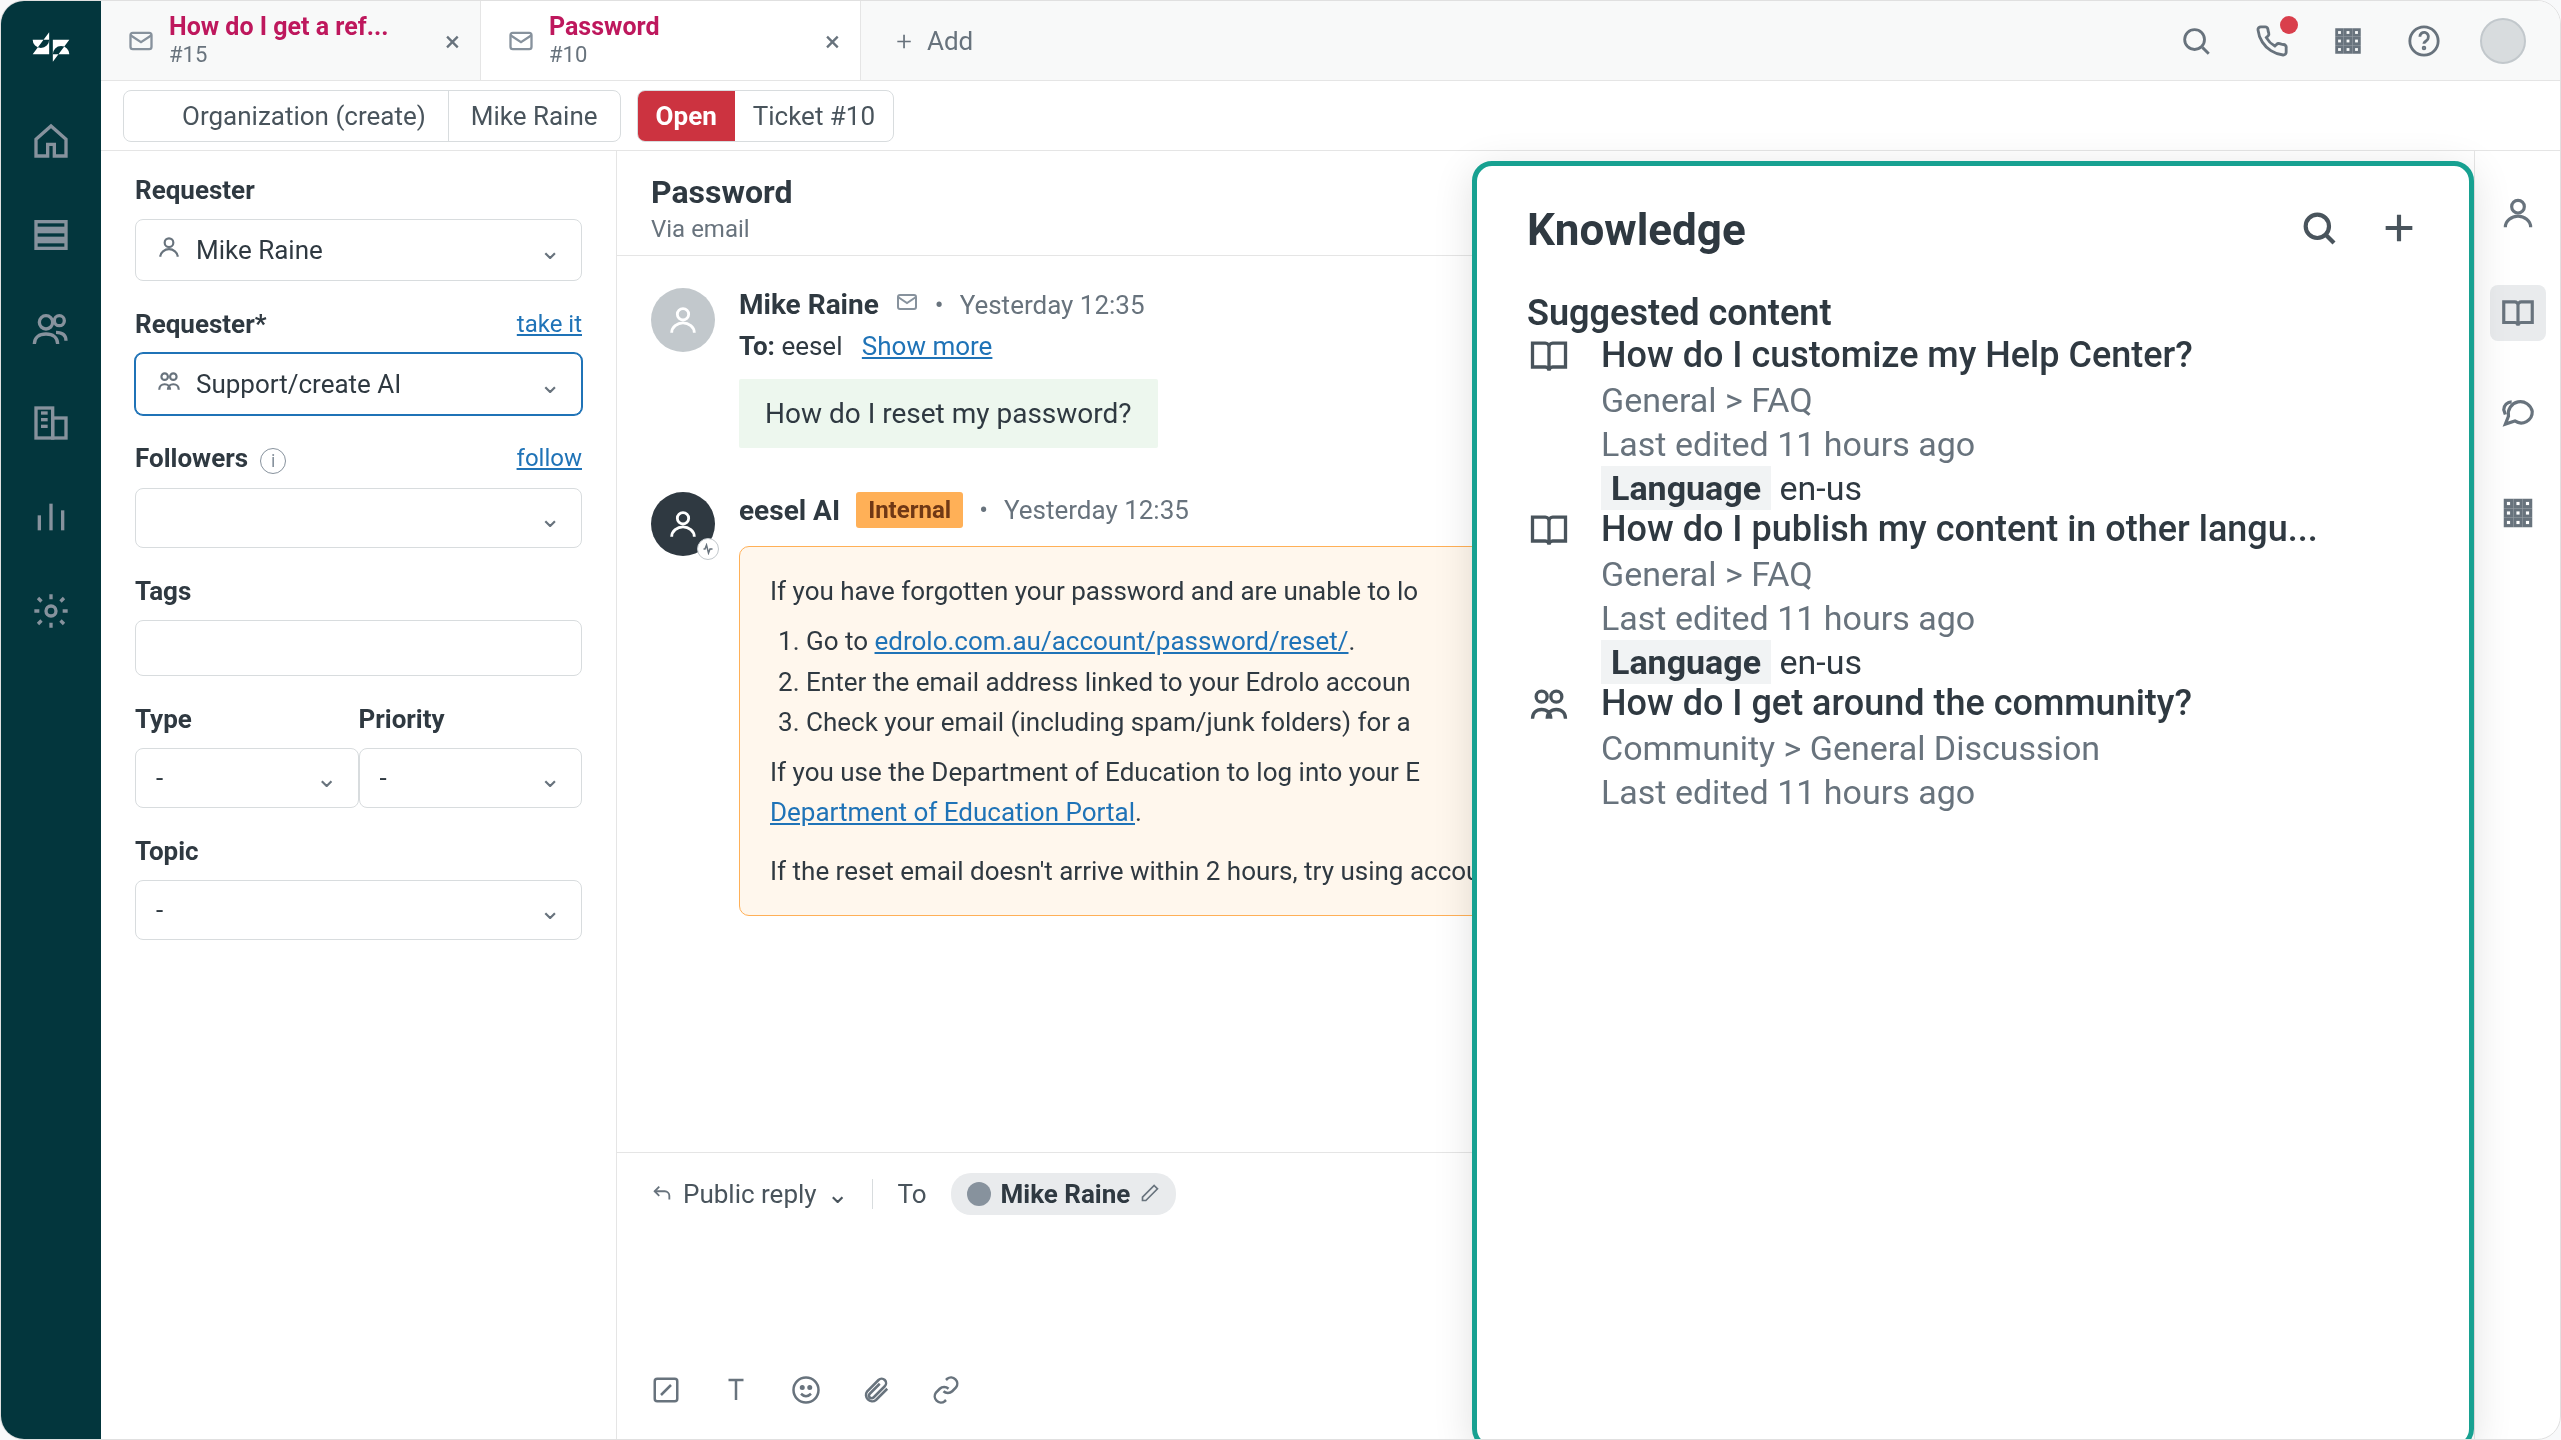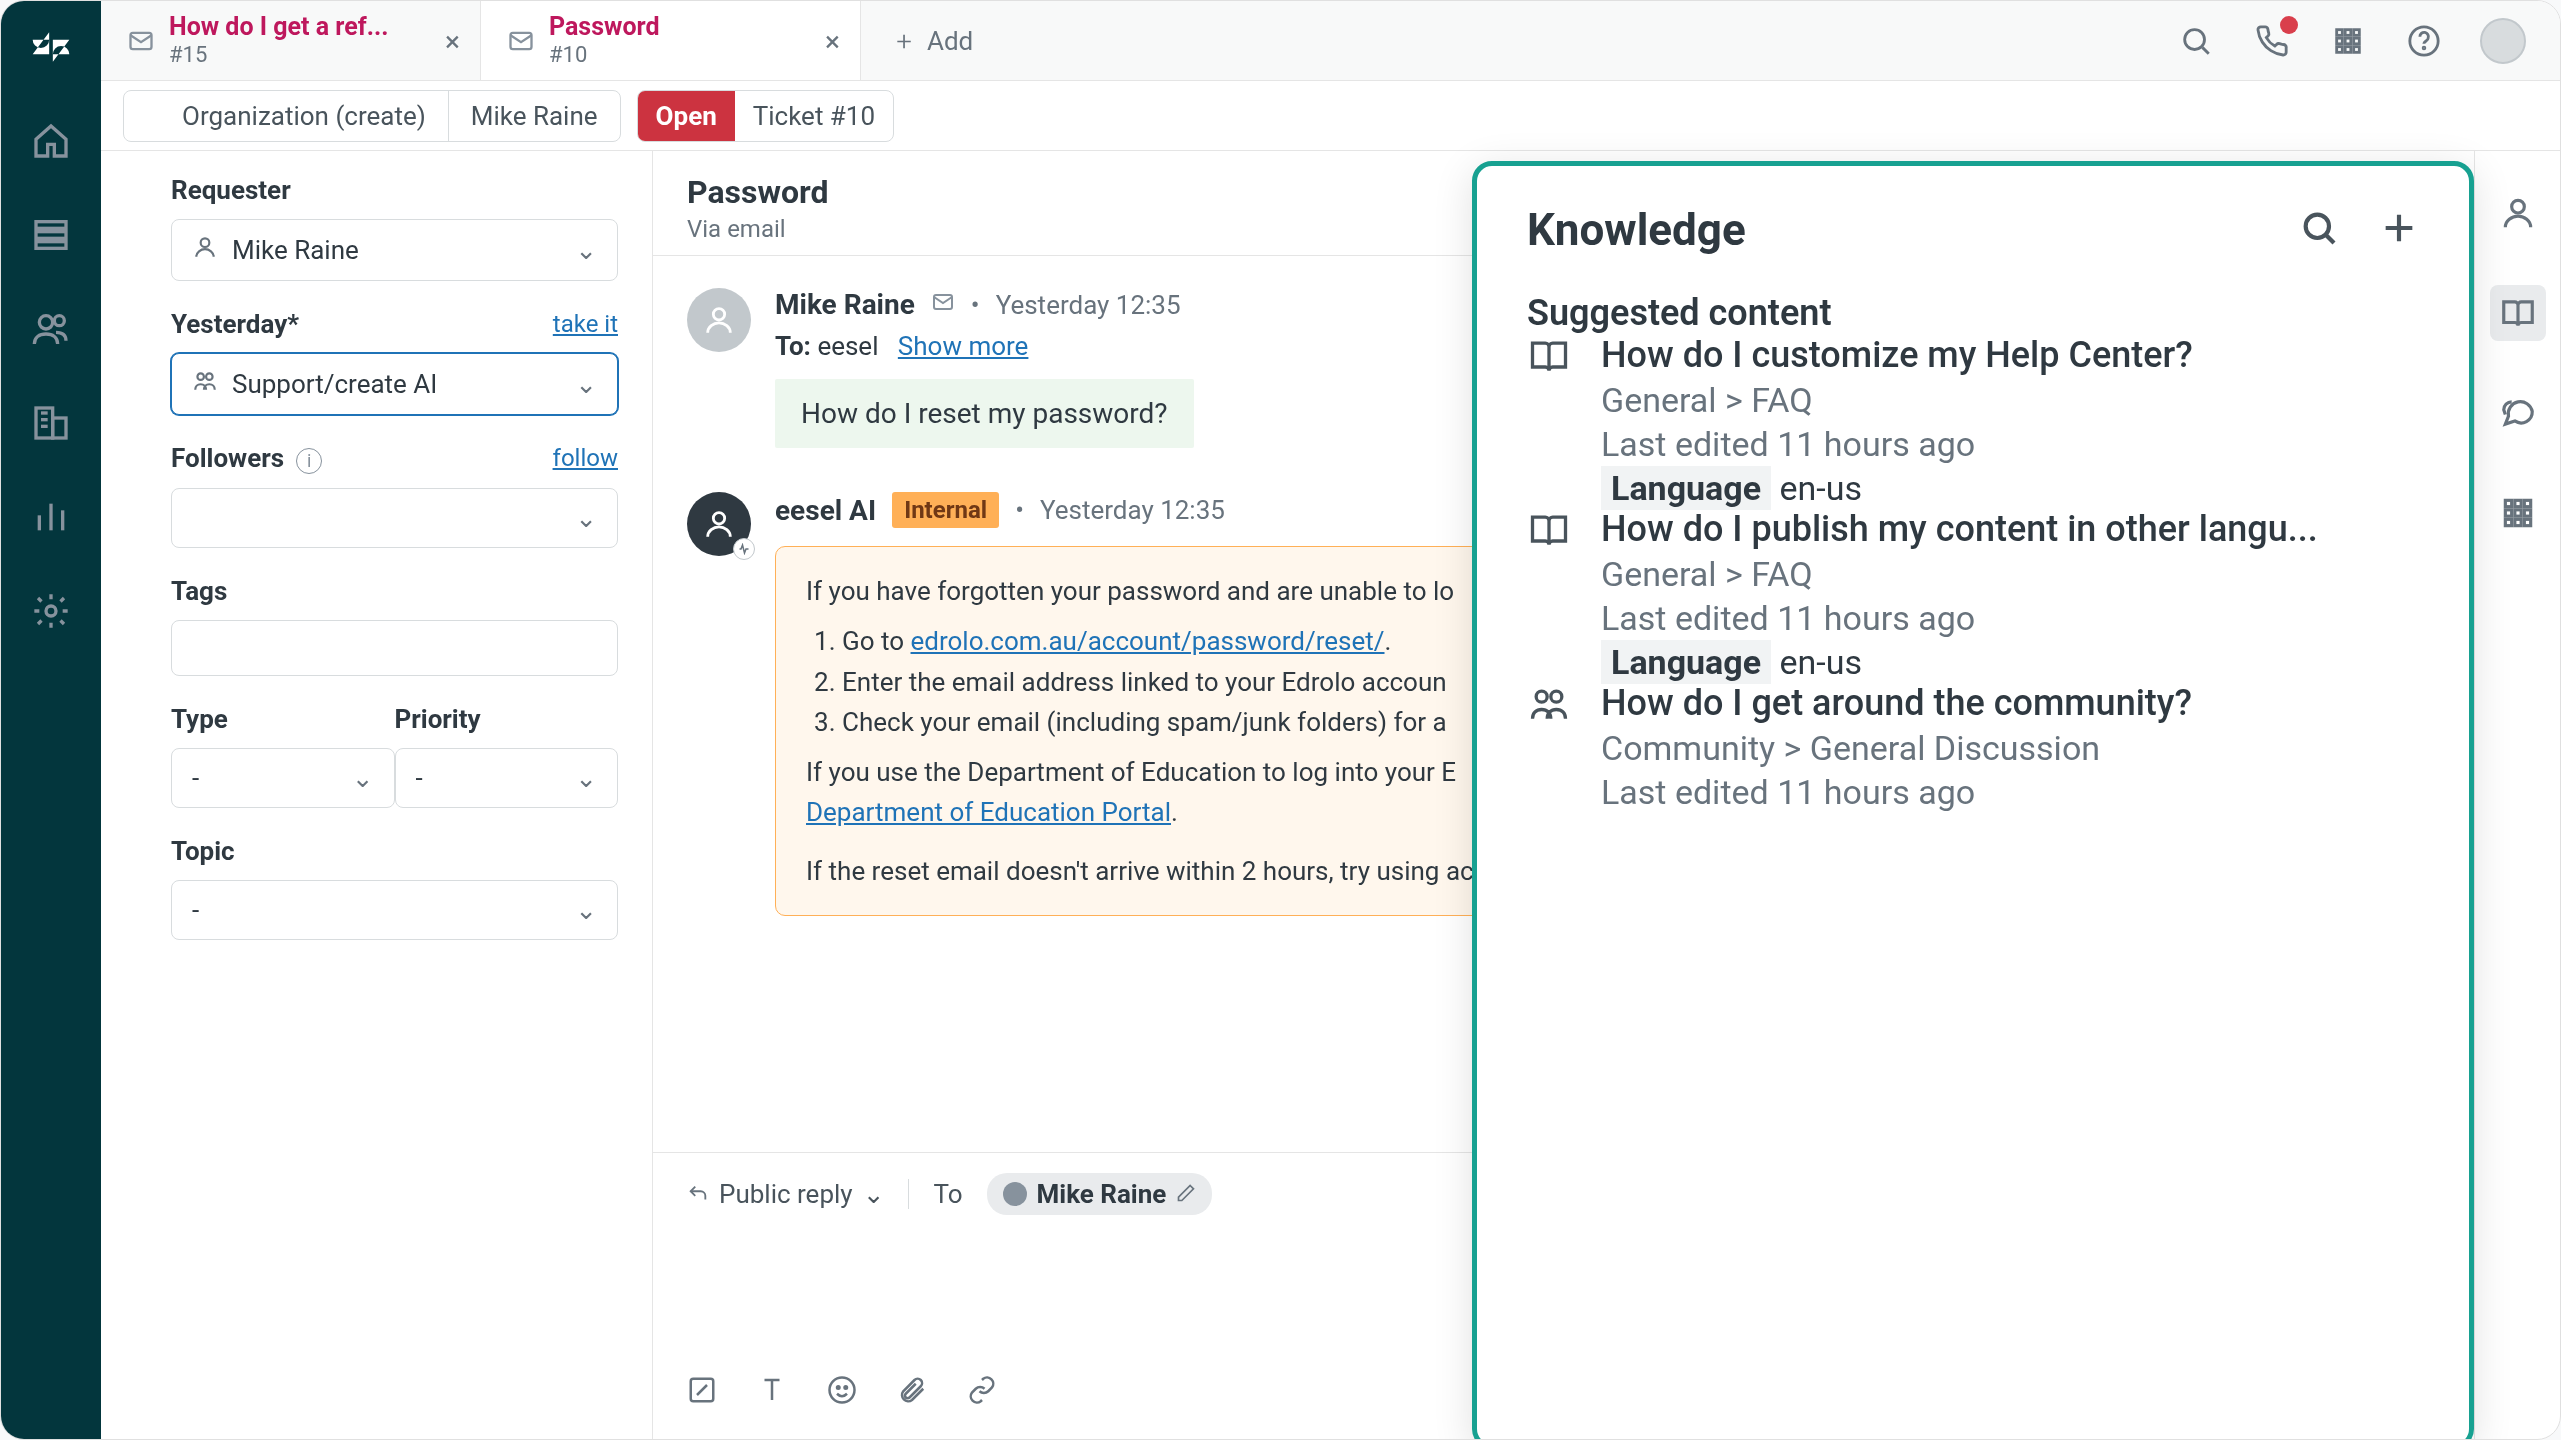--- a/index.html
+++ b/index.html
@@ -39,21 +39,21 @@
 .crumb-cell { padding: 10px 22px; font-size: 26px; color: #49545c; border-right: 1px solid #d8dcde; }
 .crumb-cell:last-child { border-right: none; }
 .ticket-pill { margin-left: 16px; display: flex; align-items: center; border: 1px solid #d8dcde; border-radius: 8px; overflow: hidden; }
 .ticket-pill .status { background: #cc3340; color: #fff; font-weight: 700; padding: 10px 18px; font-size: 26px; }
 .ticket-pill .tnum { padding: 10px 18px; font-size: 26px; color: #49545c; }
 
 
 .main { flex: 1; display: flex; min-height: 0; position: relative; }
 
 
-.leftform { width: 516px; border-right: 1px solid #e5e5e5; padding: 24px 34px; display: flex; flex-direction: column; gap: 28px; overflow-y: auto; margin-left: 36px; }
+.leftform { width: 516px; border-right: 1px solid #e5e5e5; padding: 24px 34px; display: flex; flex-direction: column; gap: 28px; overflow-y: auto; }
 .field-label { font-size: 26px; font-weight: 700; color: #2f3941; }
 .field-label-row { display:flex; justify-content:space-between; align-items:center; }
 .field-label-row a { color:#1f73b7; font-size:24px; text-decoration:underline; }
 .sel { display: flex; align-items: center; justify-content: space-between; border: 1px solid #d8dcde; border-radius: 8px; padding: 14px 20px; font-size: 26px; color: #2f3941; background:#fff; }
 .sel.focused { border-color:#1f73b7; box-shadow: 0 0 0 1px #1f73b7; }
 .sel .sel-left { display:flex; align-items:center; gap:14px; }
 .sel .person-ico svg, .sel .group-ico svg { width:26px; height:26px; stroke:#68737d; fill:none; stroke-width:2; }
 .sel .chev { color:#68737d; }
 .fg { display:flex; flex-direction:column; gap:14px; }
 .row2 { display:flex; }
@@ -261,21 +261,21 @@
                     <path d="M4 21c0-4 4-7 8-7s8 3 8 7"></path>
                   </svg></span>
               <span>Mike Raine</span>
             </span>
             <span class="chev">⌄</span>
           </div>
         </div>
 
         <div class="fg">
           <div class="field-label-row">
-            <span class="field-label">Yesterday*</span>
+            <span class="field-label">Requester*</span>
             <a href="#">take it</a>
           </div>
           <div class="sel focused">
             <span class="sel-left">
               <span class="group-ico"><svg viewBox="0 0 24 24">
                     <circle cx="8" cy="8" r="3"></circle>
                     <circle cx="16" cy="8" r="3"></circle>
                     <path d="M3 20c0-3 2-5 5-5s5 2 5 5M11 20c0-3 2-5 5-5s5 2 5 5"></path>
                   </svg></span>
               <span>Support/create AI</span>

